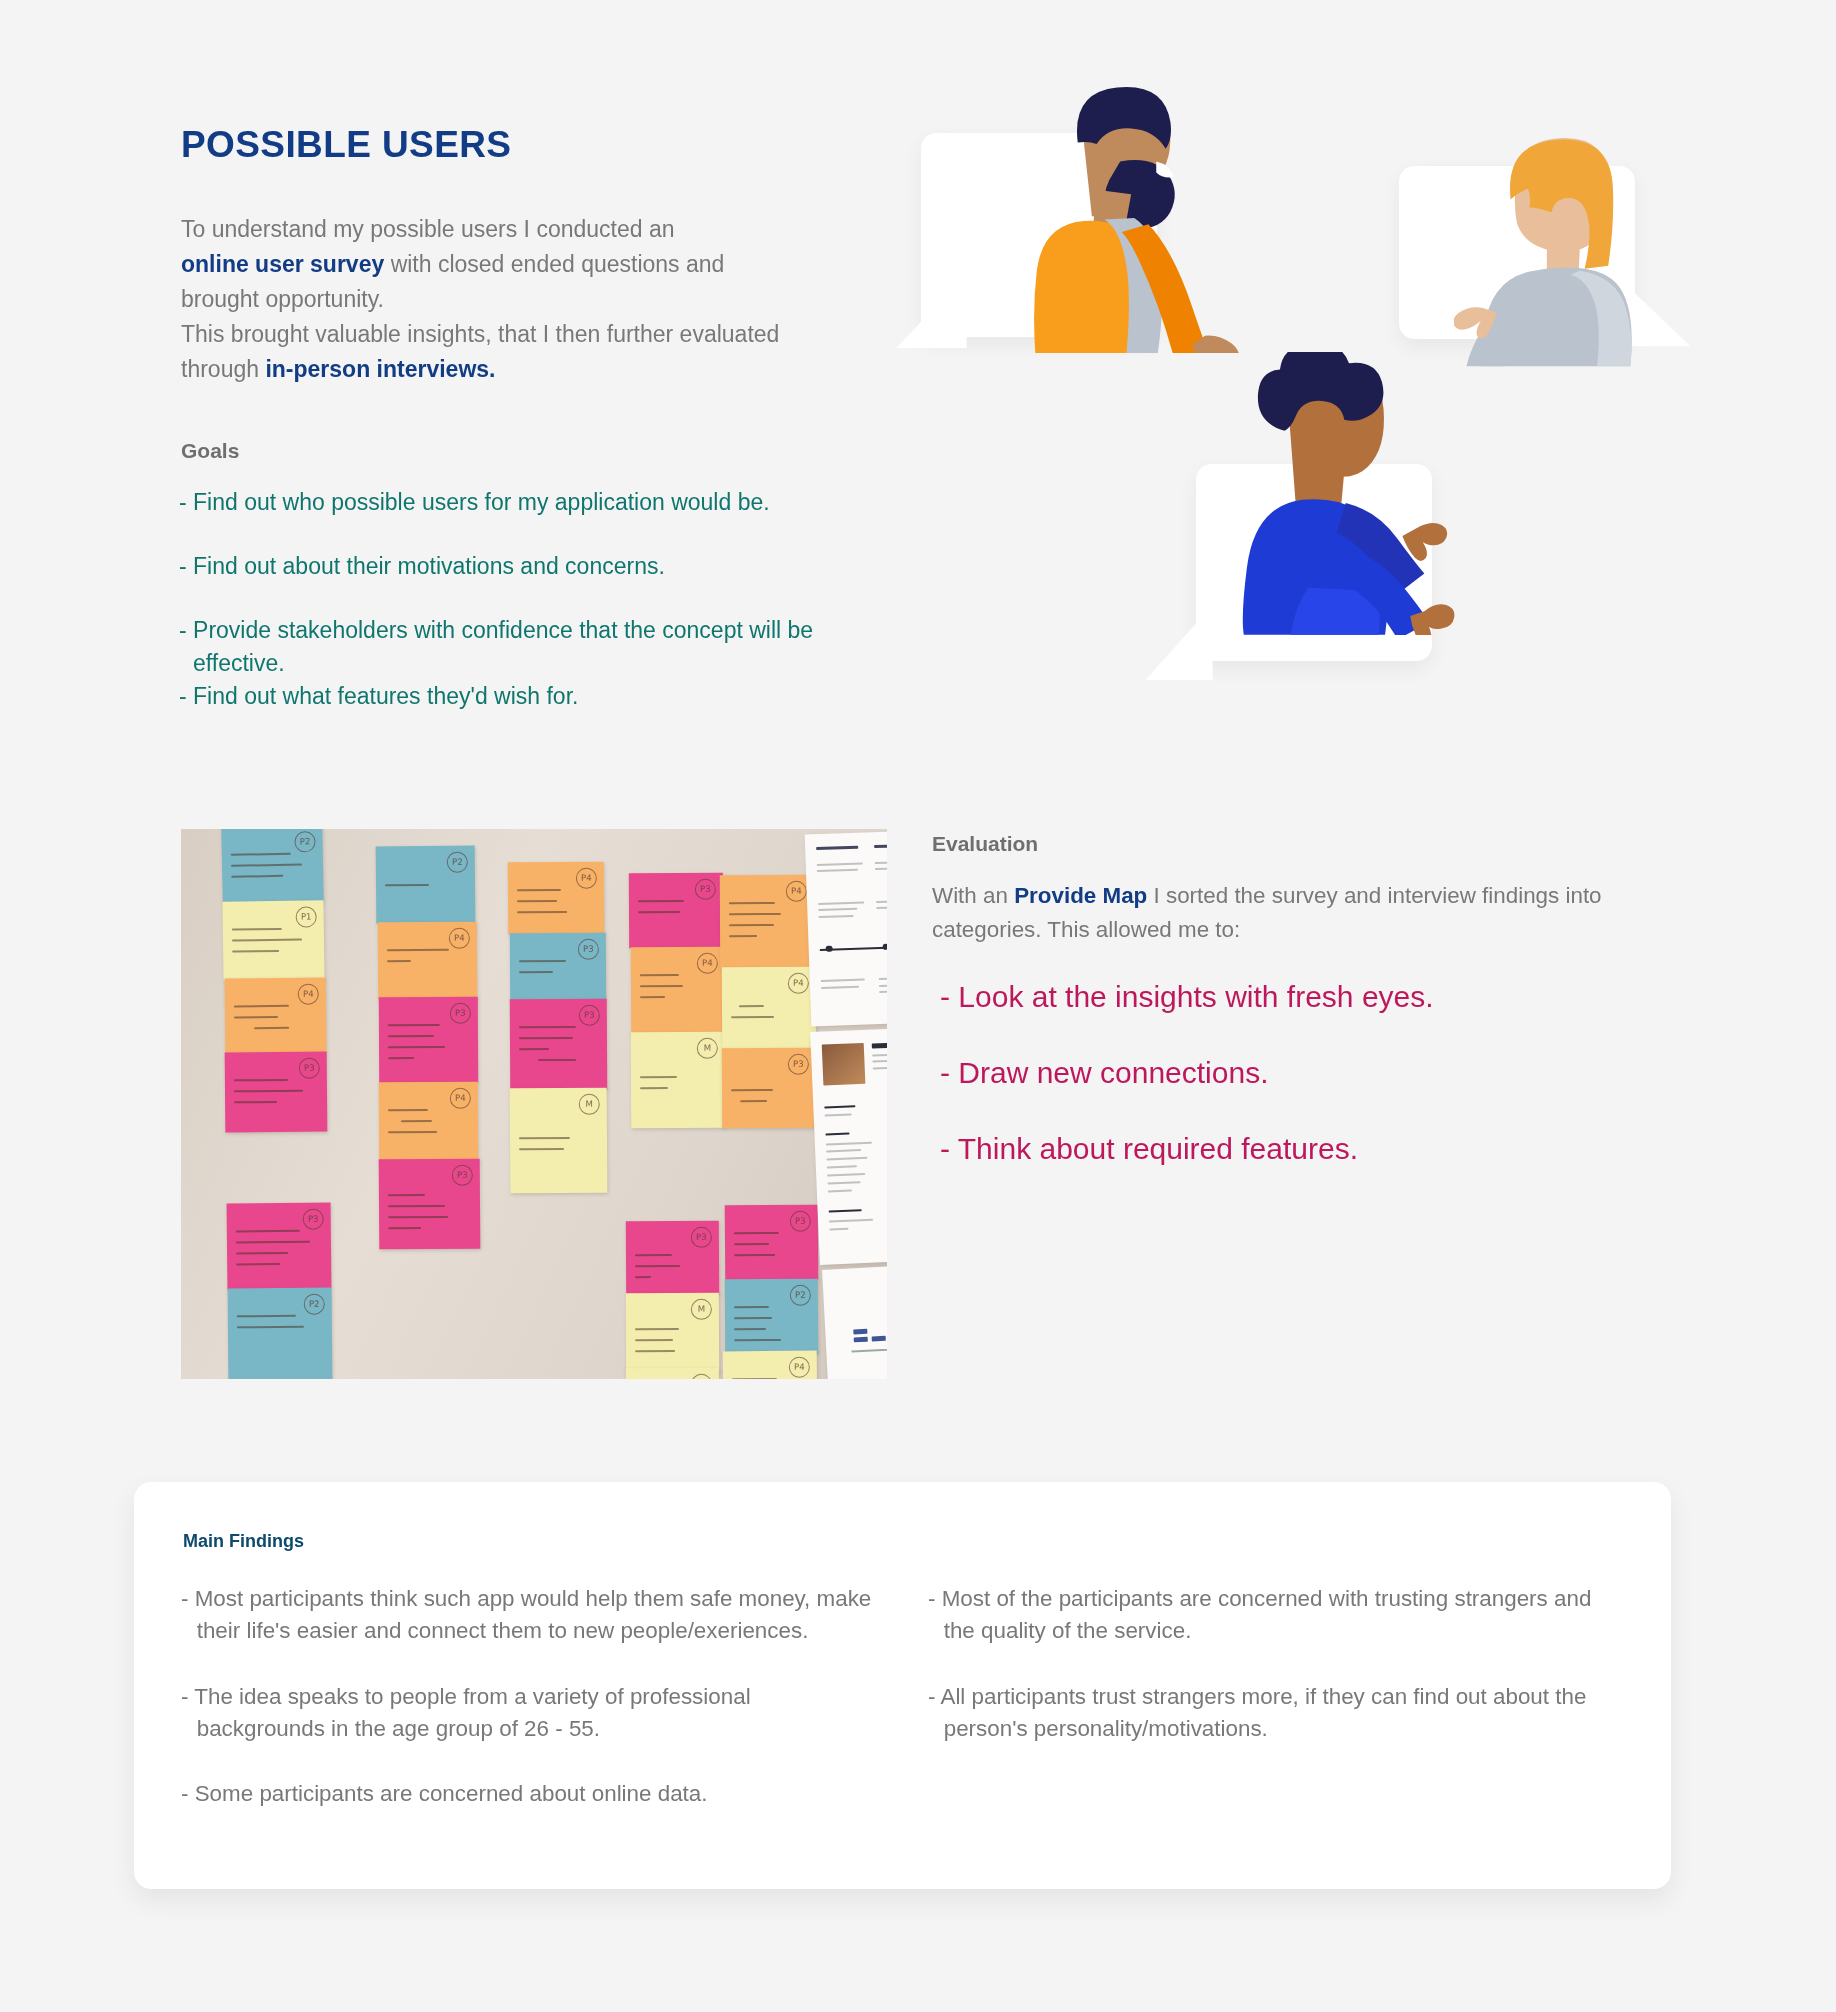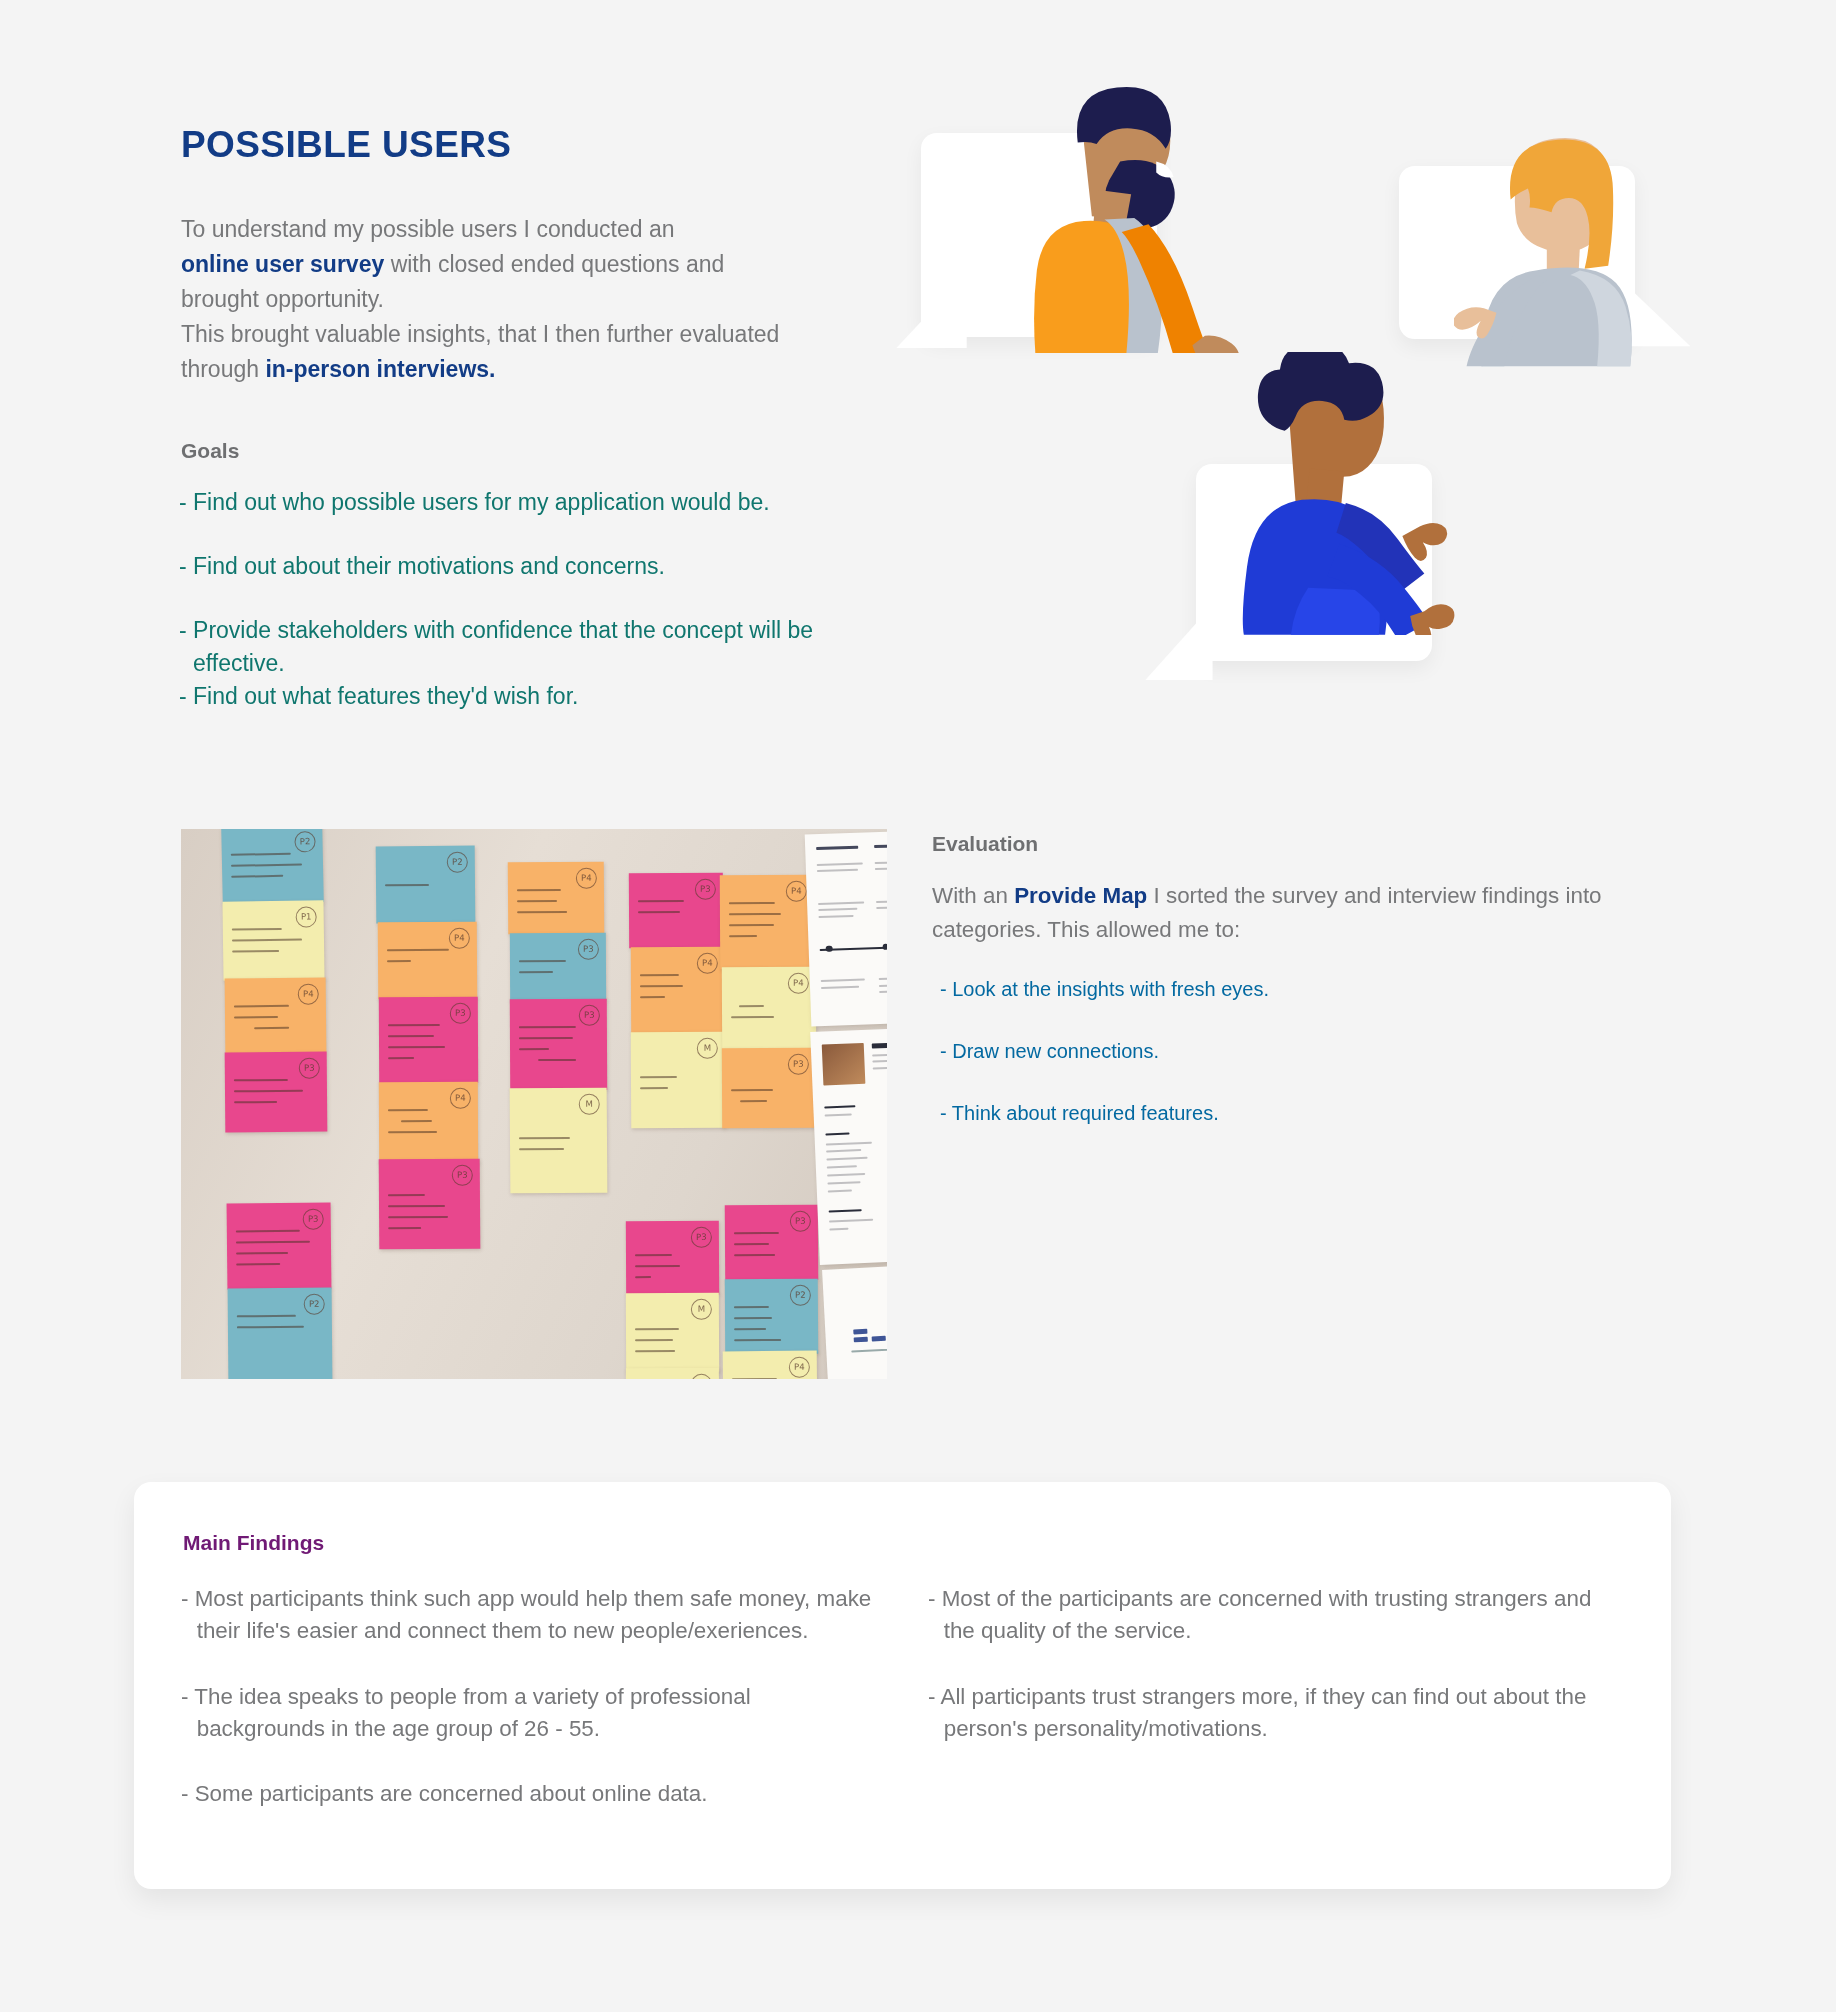--- a/index.html
+++ b/index.html
@@ -80,33 +80,33 @@
   .eval-head{
     position:absolute;left:932px;top:832px;
     font-size:21px;font-weight:bold;color:#6e6f71;
   }
   .eval-para{
     position:absolute;left:932px;top:879px;width:692px;
     font-size:22.4px;line-height:1.5;color:#77787a;
   }
   .eval-list{position:absolute;left:940px;top:975px;width:708px;}
   .eval-item{
-    font-size:20px;line-height:1.44;color:#0369a1;margin-bottom:33px;
+    font-size:30px;line-height:1.44;color:#be185d;margin-bottom:33px;
     padding-left:14px;text-indent:-14px;
   }
 
   
   .card{
     position:absolute;left:134px;top:1482px;width:1537px;height:407px;
     background:#ffffff;border-radius:17.3px;
     box-shadow:0 11px 27px rgba(0,0,0,.07);
   }
   .card-head{
     position:absolute;left:49px;top:49px;
-    font-size:21px;font-weight:bold;color:#701a75;
+    font-size:18px;font-weight:bold;color:#0c4a6e;
   }
   .col-left{position:absolute;left:47px;top:101px;width:692px;}
   .col-right{position:absolute;left:794px;top:101px;width:700px;}
   .find-item{
     font-size:22.4px;line-height:1.44;color:#77787a;
     margin-bottom:33px;padding-left:15.7px;text-indent:-15.7px;
   }
   .find-item:last-child{margin-bottom:0;}
 </style>
 </head>

